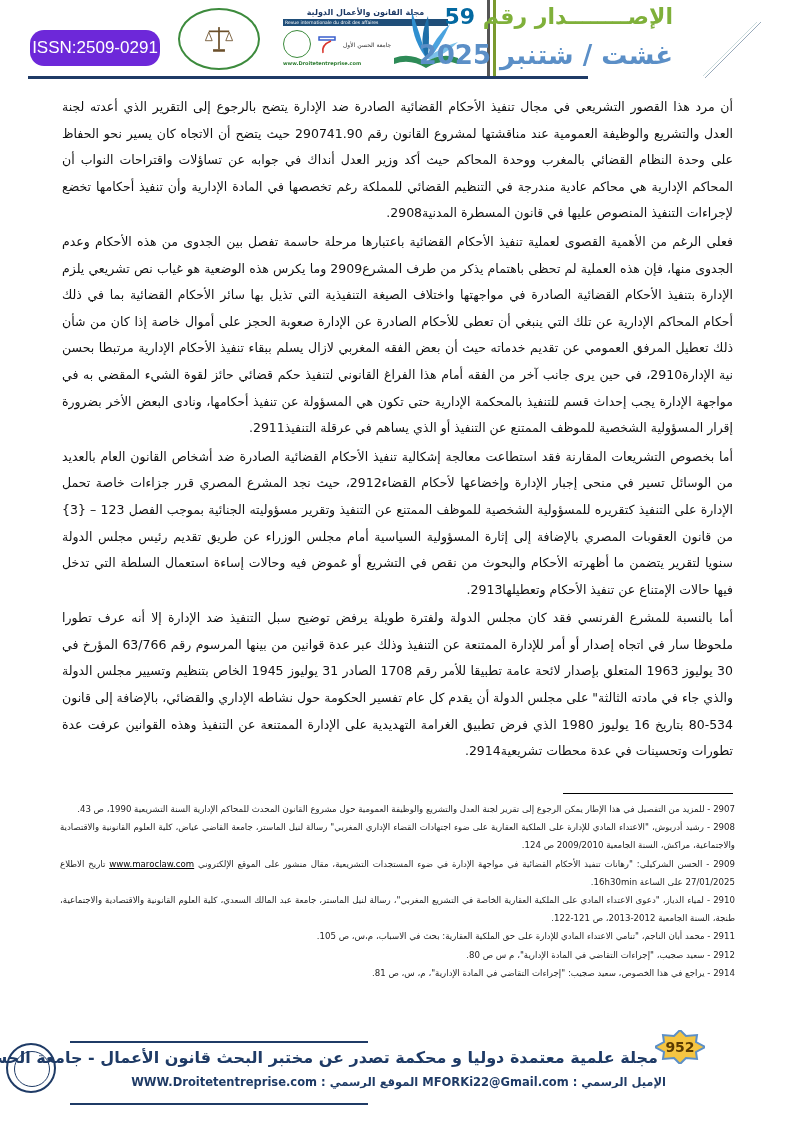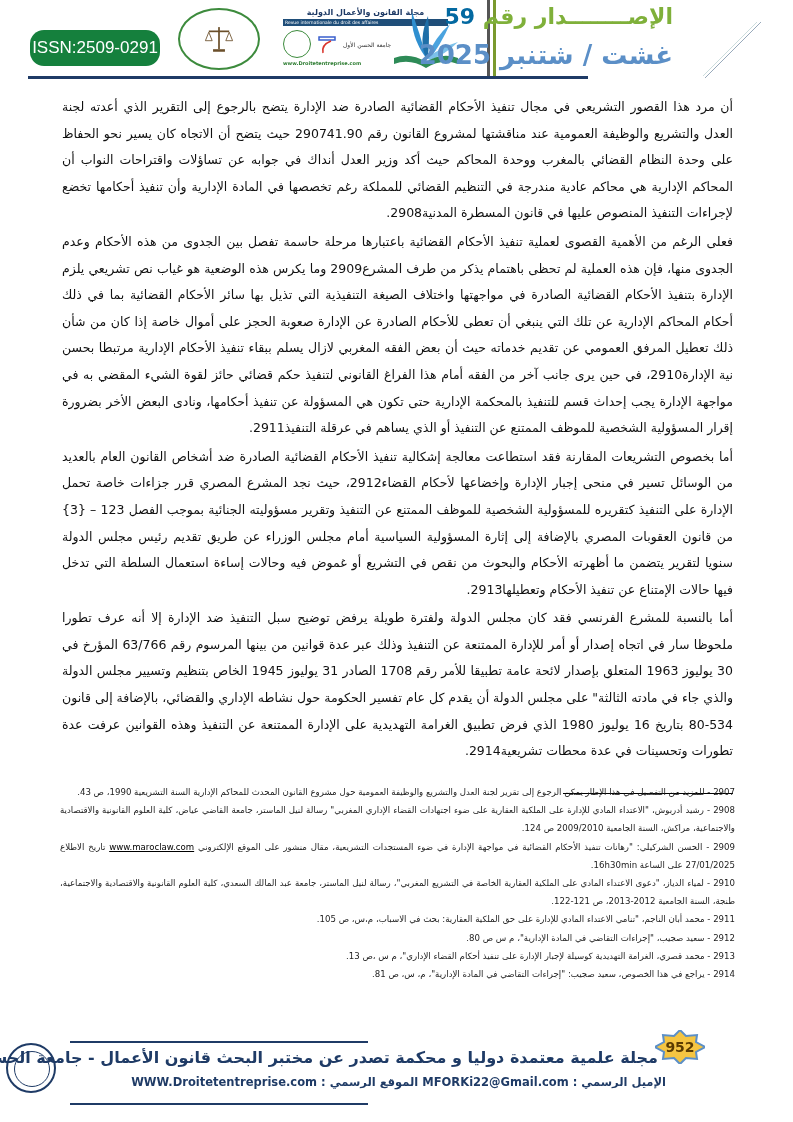--- a/index.html
+++ b/index.html
@@ -1,20 +1,20 @@
 <!DOCTYPE html>
 <html><head>
   <meta charset="utf-8">
   <style>
     html, body { margin: 0; padding: 0; background: #ffffff; }
     body { width: 793px; height: 1122px; position: relative; overflow: hidden; font-family: "DejaVu Sans", sans-serif; color: #1a1a1a; }
 
     
     .header { position: absolute; left: 0; top: 0; width: 793px; height: 80px; }
-    .issn { position: absolute; left: 30px; top: 30px; width: 130px; height: 36px; background: #15803d; border-radius: 14px;
+    .issn { position: absolute; left: 30px; top: 30px; width: 130px; height: 36px; background: #6d28d9; border-radius: 14px;
             color: #fff; font-family: "Liberation Sans", sans-serif; font-size: 17px; line-height: 36px; text-align: center; }
     .seal { position: absolute; left: 178px; top: 8px; width: 82px; height: 62px; border-radius: 50%; border: 2px solid #3d8b3d;
             box-sizing: border-box; display:flex; align-items:center; justify-content:center; }
     .seal svg { width: 34px; height: 34px; }
     .journal-logo { position: absolute; left: 283px; top: 8px; width: 165px; height: 62px; }
     .journal-logo .jl-title { font-size: 8px; color: #1f3b66; text-align: center; direction: rtl; font-weight: bold; white-space: nowrap; }
     .journal-logo .jl-sub { background: #1f4e79; color: #fff; font-size: 4.5px; margin-top: 2px; padding: 1px 2px; white-space: nowrap; overflow:hidden; }
     .journal-logo .jl-row { display:flex; align-items:center; gap: 6px; margin-top: 4px; }
     .jl-mini-seal { width: 26px; height: 26px; border-radius: 50%; border: 1px solid #3d8b3d; }
     .jl-univ { font-size: 6px; color: #333; }
@@ -28,21 +28,21 @@
     .issue-date { position: absolute; right: 120px; top: 40px; font-weight: bold; font-size: 26px; direction: rtl; color: #5b8fc7; white-space: nowrap; }
     .slash-deco { position: absolute; right: 30px; top: 20px; width: 60px; height: 60px; }
     .header-rule { position: absolute; left: 28px; top: 76px; width: 560px; height: 3px; background: #1f3b66; }
 
     
     .main { position: absolute; left: 60px; top: 92px; width: 675px; direction: rtl; text-align: justify; }
     .main p { margin: 2px; font-family: "DejaVu Sans", sans-serif; font-size: 12.5px; line-height: 26.6px; color: #111; text-align-last: right; }
 
     
     .fn-rule { position: absolute; right: 60px; top: 793px; width: 170px; height: 1px; background: #000; }
-    .footnotes { position: absolute; left: 60px; top: 783px; width: 675px; direction: rtl; }
+    .footnotes { position: absolute; left: 60px; top: 800px; width: 675px; direction: rtl; }
     .footnotes .fn { font-size: 8.6px; line-height: 18.2px; color: #222; margin: 0; text-align: justify; text-align-last: right; }
     .footnotes .fn a { color: #000; text-decoration: underline; }
 
     
     .page-badge { position: absolute; left: 655px; top: 1030px; width: 50px; height: 34px; }
     .page-badge .num { position: absolute; left: 0; top: 0; width: 50px; height: 34px; line-height: 34px; text-align: center; font-weight: bold; font-size: 14px; color: #5a3b00; }
     .foot-rule-top { position: absolute; left: 70px; top: 1041px; width: 298px; height: 2px; background: #1f3b66; }
     .foot-rule-bot { position: absolute; left: 70px; top: 1103px; width: 298px; height: 2px; background: #1f3b66; }
     .foot-line1 { position: absolute; right: 135px; top: 1048px; direction: rtl; font-size: 16px; font-weight: bold; color: #1f3b66; white-space: nowrap; }
     .foot-line2 { position: absolute; right: 127px; top: 1075px; direction: rtl; font-size: 11.5px; font-weight: bold; color: #1f3b66; white-space: nowrap; }
@@ -125,23 +125,20 @@
   <p class="fn">
     <span>2910</span> - <span>لمياء الدياز، "دعوى الاعتداء المادي على الملكية العقارية الخاصة في التشريع المغربي"، رسالة لنيل الماستر، جامعة عبد المالك السعدي، كلية العلوم القانونية والاقتصادية والاجتماعية، طنجة، السنة الجامعية 2012-2013، ص 121-122.</span>
   </p>
   <p class="fn">
     <span>2911</span> - <span>محمد أبان الناجم، "تنامي الاعتداء المادي للإدارة على حق الملكية العقارية: بحث في الاسباب، م،س، ص 105.</span>
   </p>
   <p class="fn">
     <span>2912</span> - <span>سعيد صجيب، "إجراءات التقاضي في المادة الإدارية"، م س ص 80.</span>
   </p>
   <p class="fn">
-    <span>2913</span> - <span>محمد قصري، الغرامة التهديدية كوسيلة لإجبار الإدارة على تنفيذ أحكام القضاء الإداري"، م س ،ص 13.</span>
-  </p>
-  <p class="fn">
     <span>2914</span> - <span>يراجع في هذا الخصوص، سعيد صجيب: "إجراءات التقاضي في المادة الإدارية"، م، س، ص 81.</span>
   </p>
 </div>
 
 <div class="page-badge">
   <svg width="50" height="34" viewBox="0 0 50 34">
     <polygon points="25,0 31,6 42,5 41,12 50,17 41,22 42,29 31,28 25,34 19,28 8,29 9,22 0,17 9,12 8,5 19,6" fill="#f5c542" stroke="#5b8fc7" stroke-width="2"></polygon>
   </svg>
   <div class="num">952</div>
 </div>

